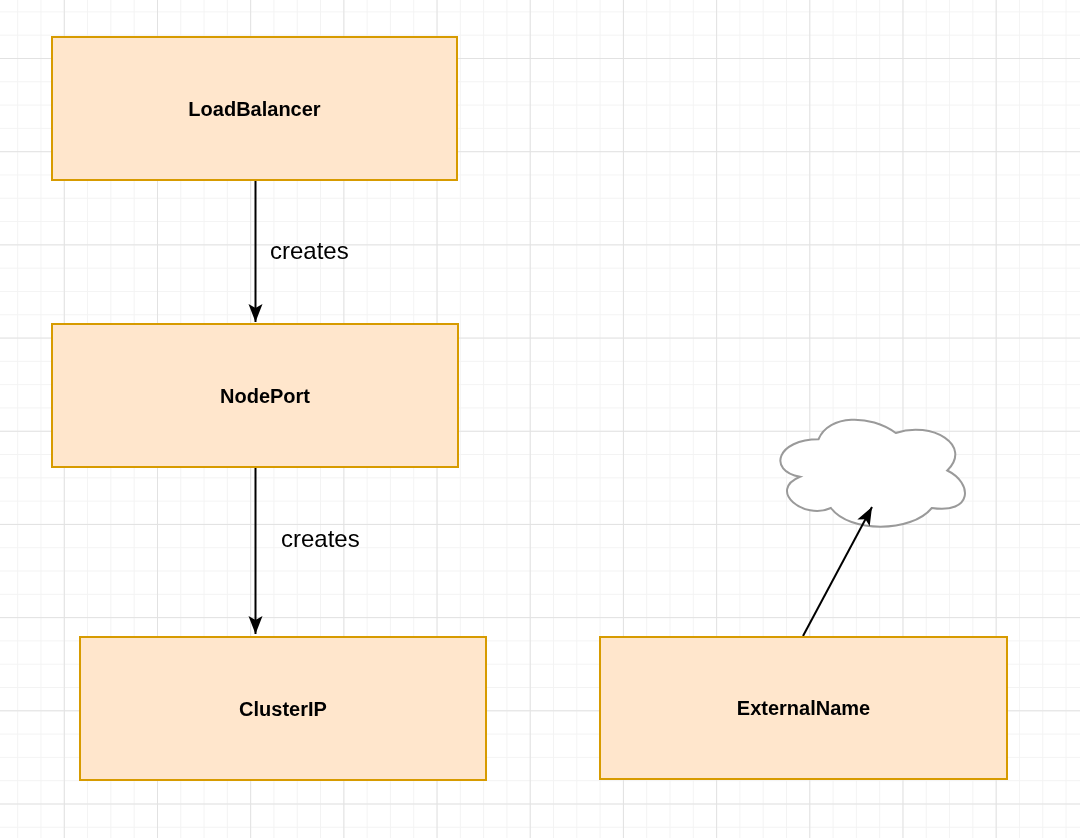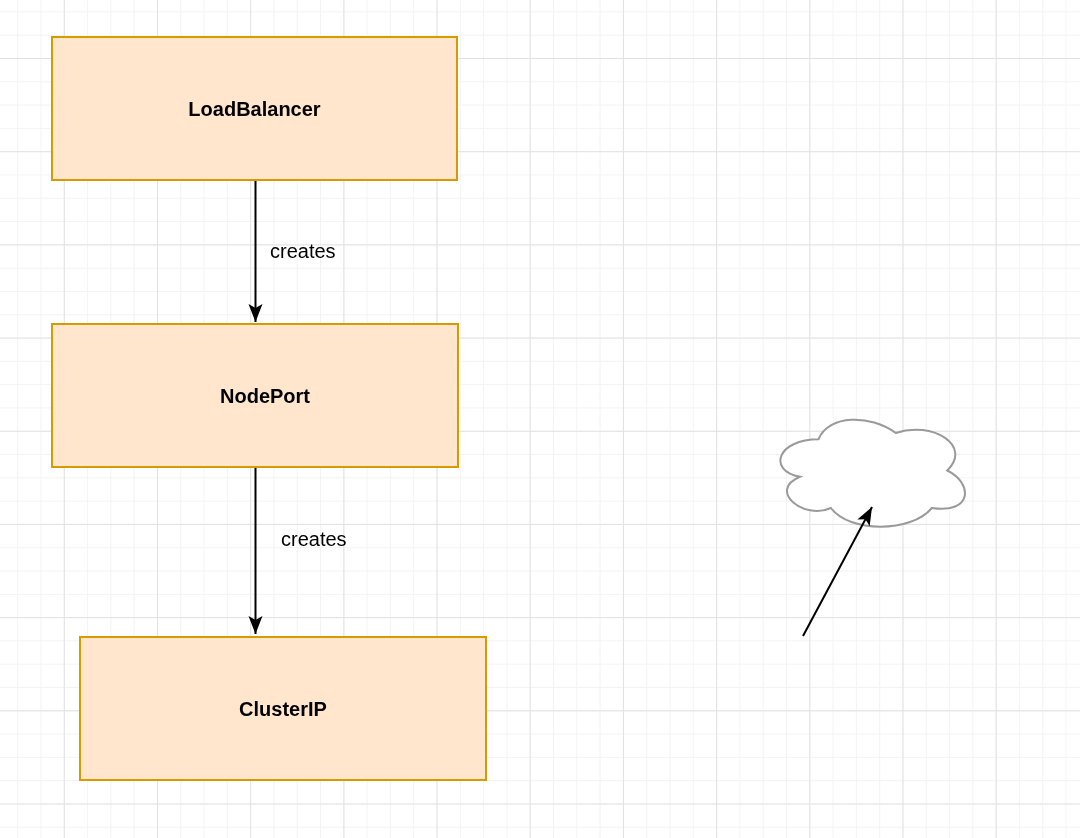--- a/index.html
+++ b/index.html
@@ -34,21 +34,21 @@
     text-align: center;
   }
   .node-label {
     font-size: 20px;
     font-weight: bold;
     color: #000000;
     line-height: 1.2;
   }
   .edge-label {
     position: absolute;
-    font-size: 20px;
+    font-size: 24px;
     font-weight: 400;
     color: #000000;
     line-height: 26px;
     white-space: nowrap;
   }
   #node-loadbalancer { left: 51px;  top: 36px;  width: 407px; height: 145px; }
   #node-nodeport     { left: 51px;  top: 323px; width: 408px; height: 145px; padding-left: 20px; }
   #node-clusterip    { left: 51px;  top: 636px; width: 408px; height: 145px; margin-left: 28px; }
   #node-externalname { left: 599px; top: 636px; width: 409px; height: 144px; }
   #edge-label-1 { left: 270px; top: 238px; }
@@ -103,18 +103,21 @@
   </div>
 
   <div class="node" id="node-nodeport">
     <span class="node-label">NodePort</span>
   </div>
 
   <div class="node" id="node-clusterip">
     <span class="node-label">ClusterIP</span>
   </div>
 
+  <div class="node" id="node-externalname">
+    <span class="node-label">ExternalName</span>
+  </div>
 
   <div class="edge-label" id="edge-label-1">creates</div>
 
   <div class="edge-label" id="edge-label-2">creates</div>
 
 </div>
 
 </body></html>

